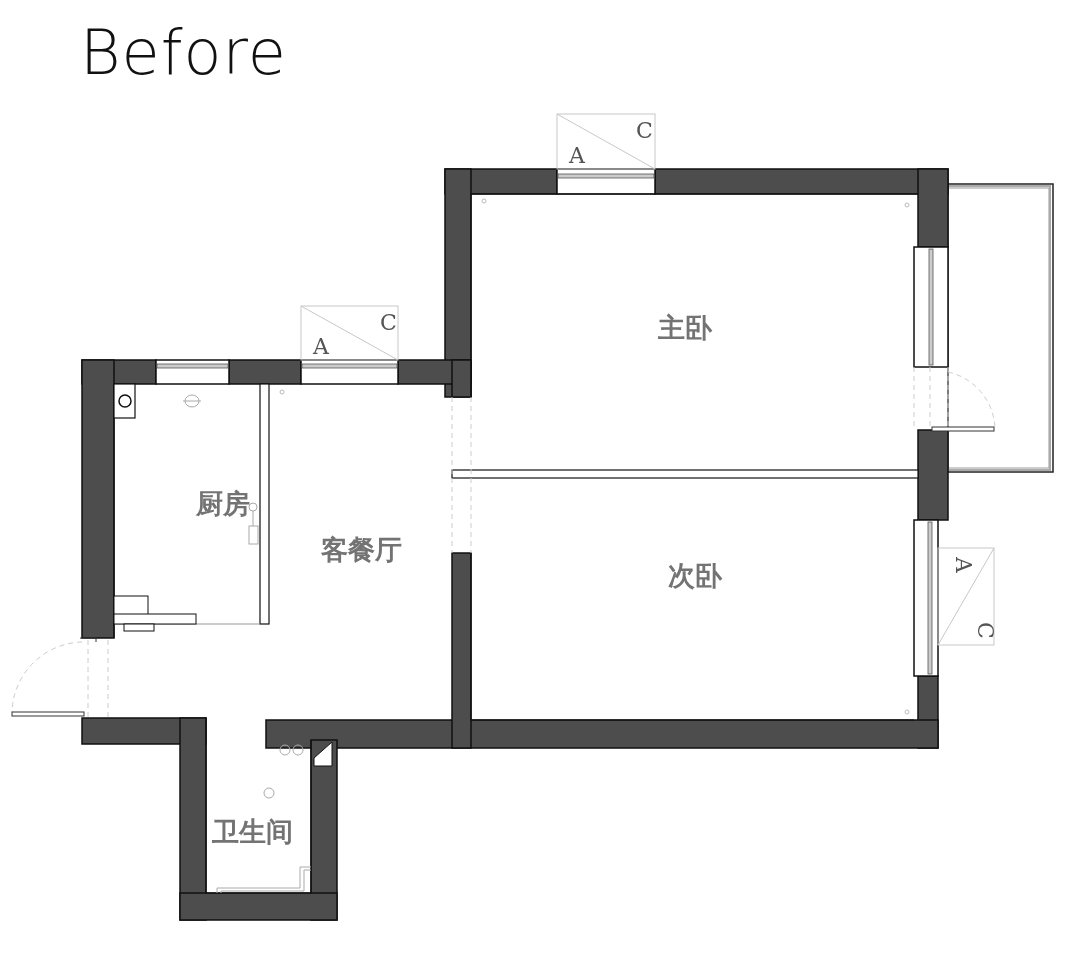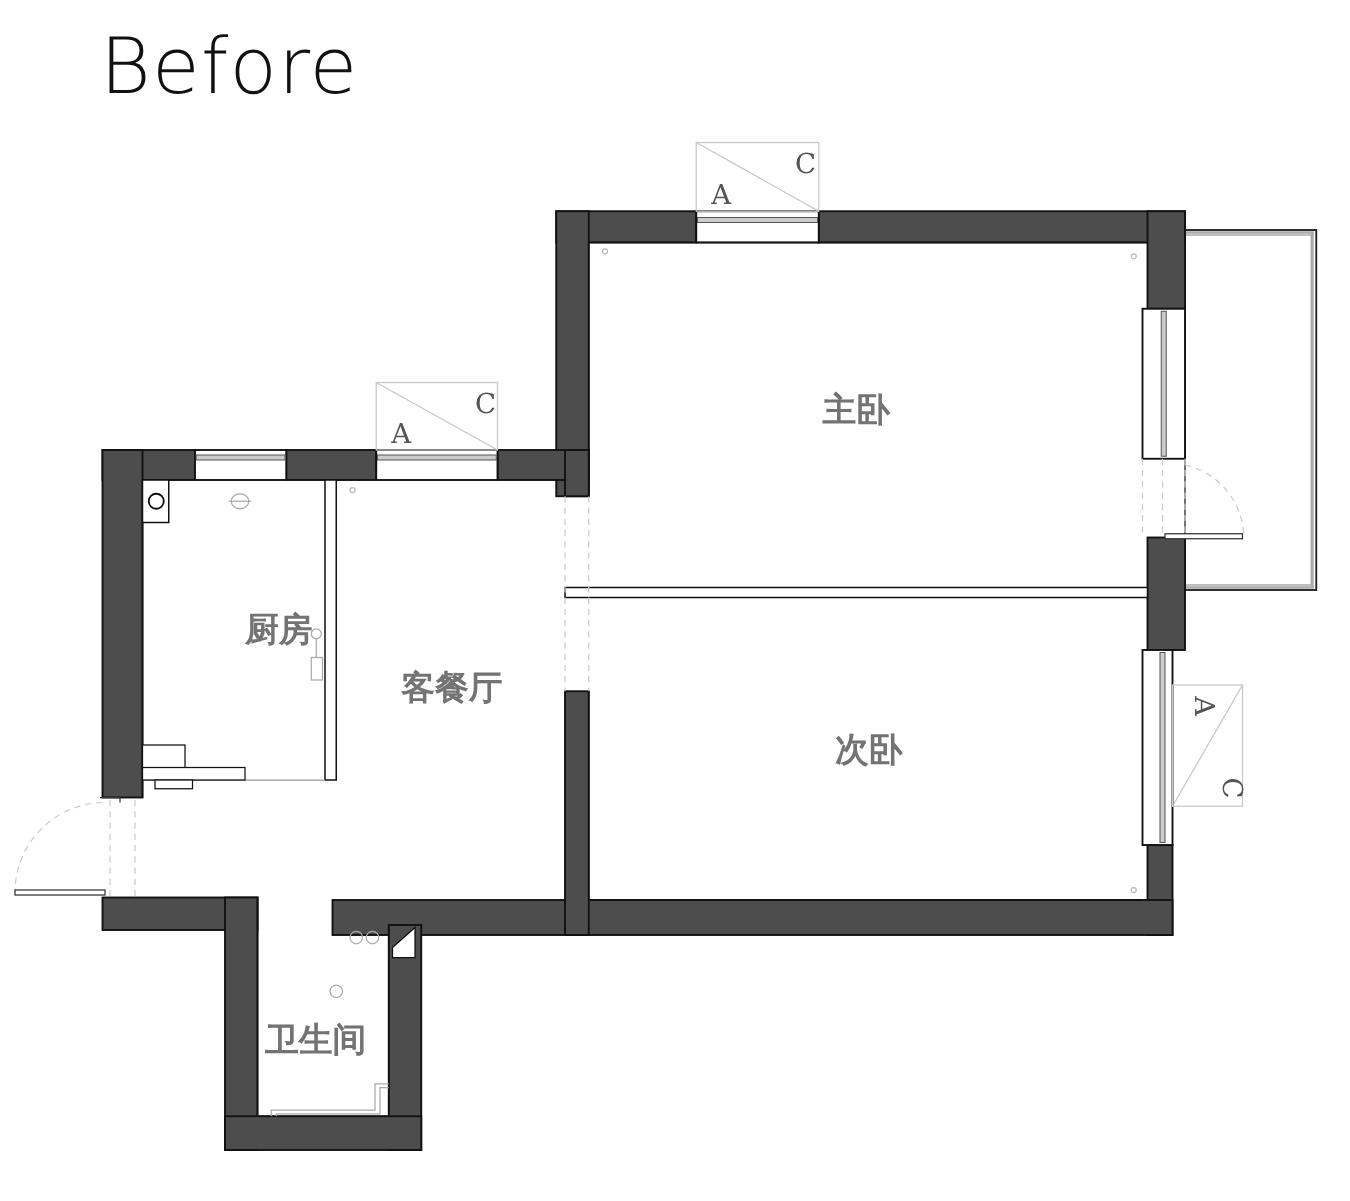--- a/index.html
+++ b/index.html
@@ -154,16 +154,16 @@
 
   <g fill="none" stroke="#bbb" stroke-width="1">
     <circle cx="484" cy="201" r="2"></circle>
     <circle cx="907" cy="205" r="2"></circle>
     <circle cx="282" cy="392" r="2"></circle>
     <circle cx="907" cy="712" r="2"></circle>
   </g>
 </svg>
 
 <div class="room-label" style="left:658px; top:310px;">主卧</div>
-<div class="room-label" style="left:668px; top:582px;">次卧</div>
+<div class="room-label" style="left:668px; top:558px;">次卧</div>
 <div class="room-label" style="left:310px; top:532px;margin-left:11px;">客餐厅</div>
 <div class="room-label" style="left:156px; top:486px;margin-left:40px;">厨房</div>
 <div class="room-label" style="left:212px; top:814px;">卫生间</div>
 
 </body></html>

